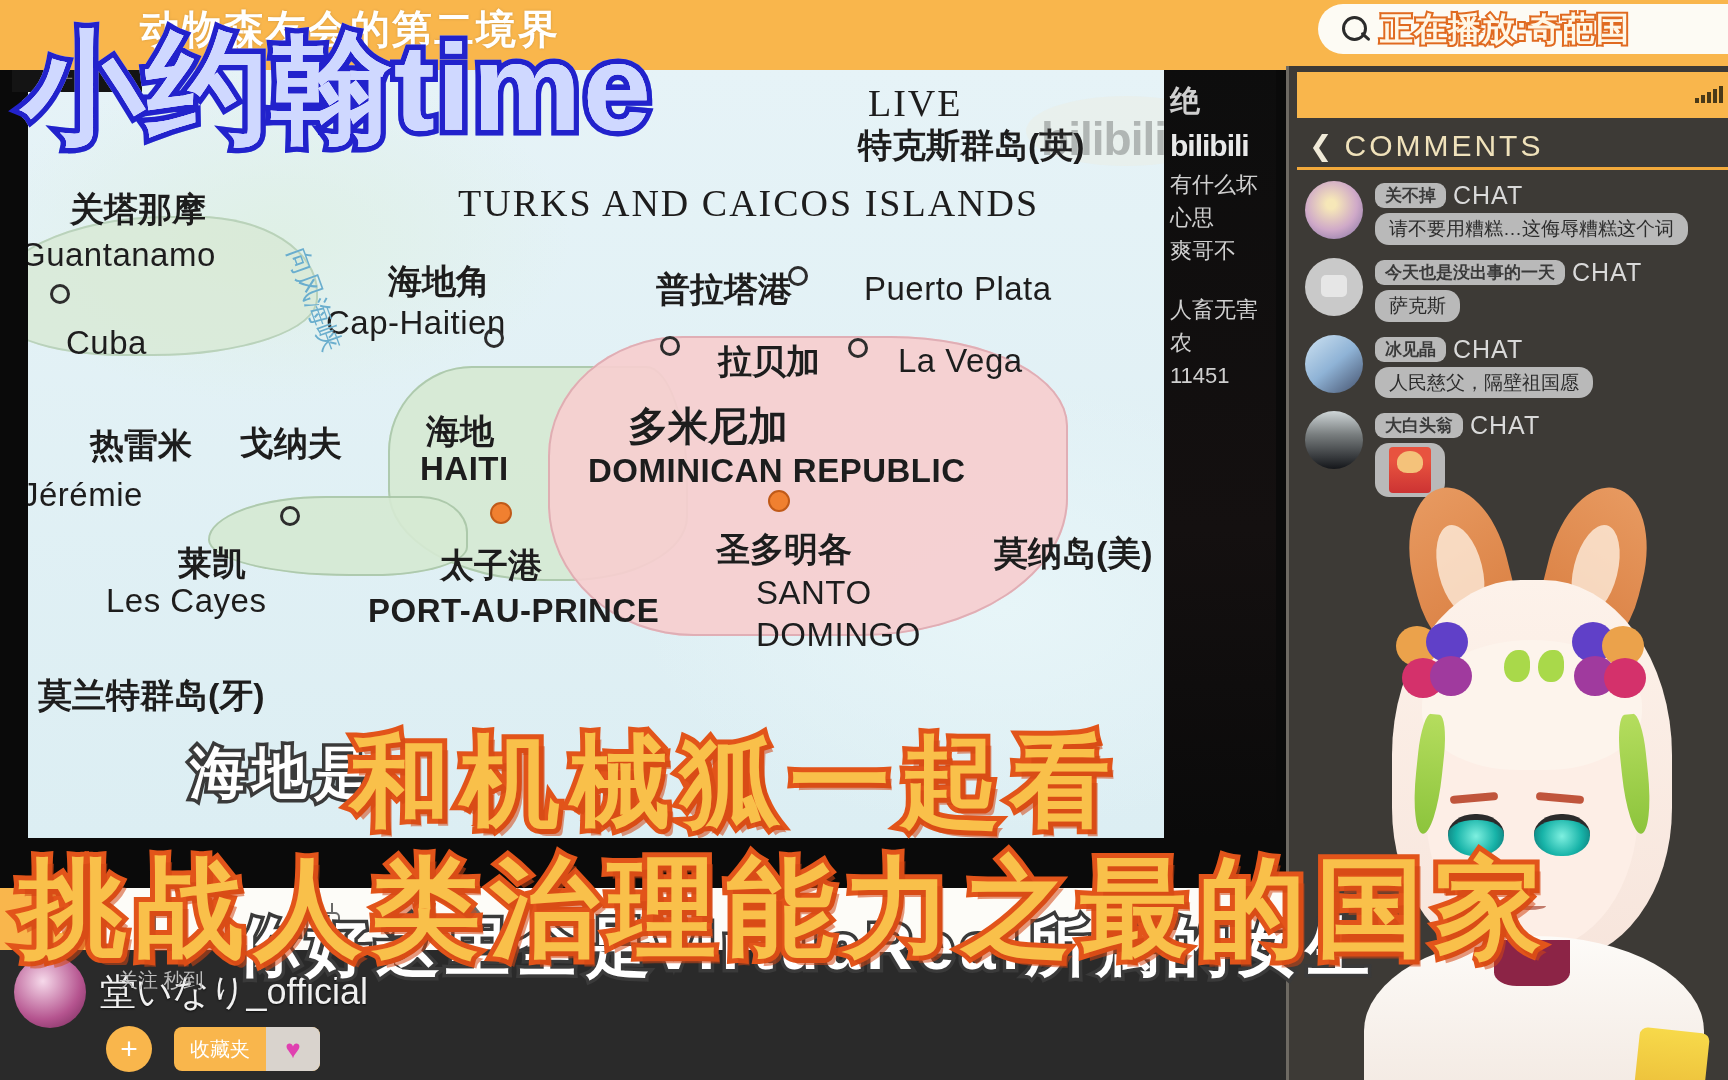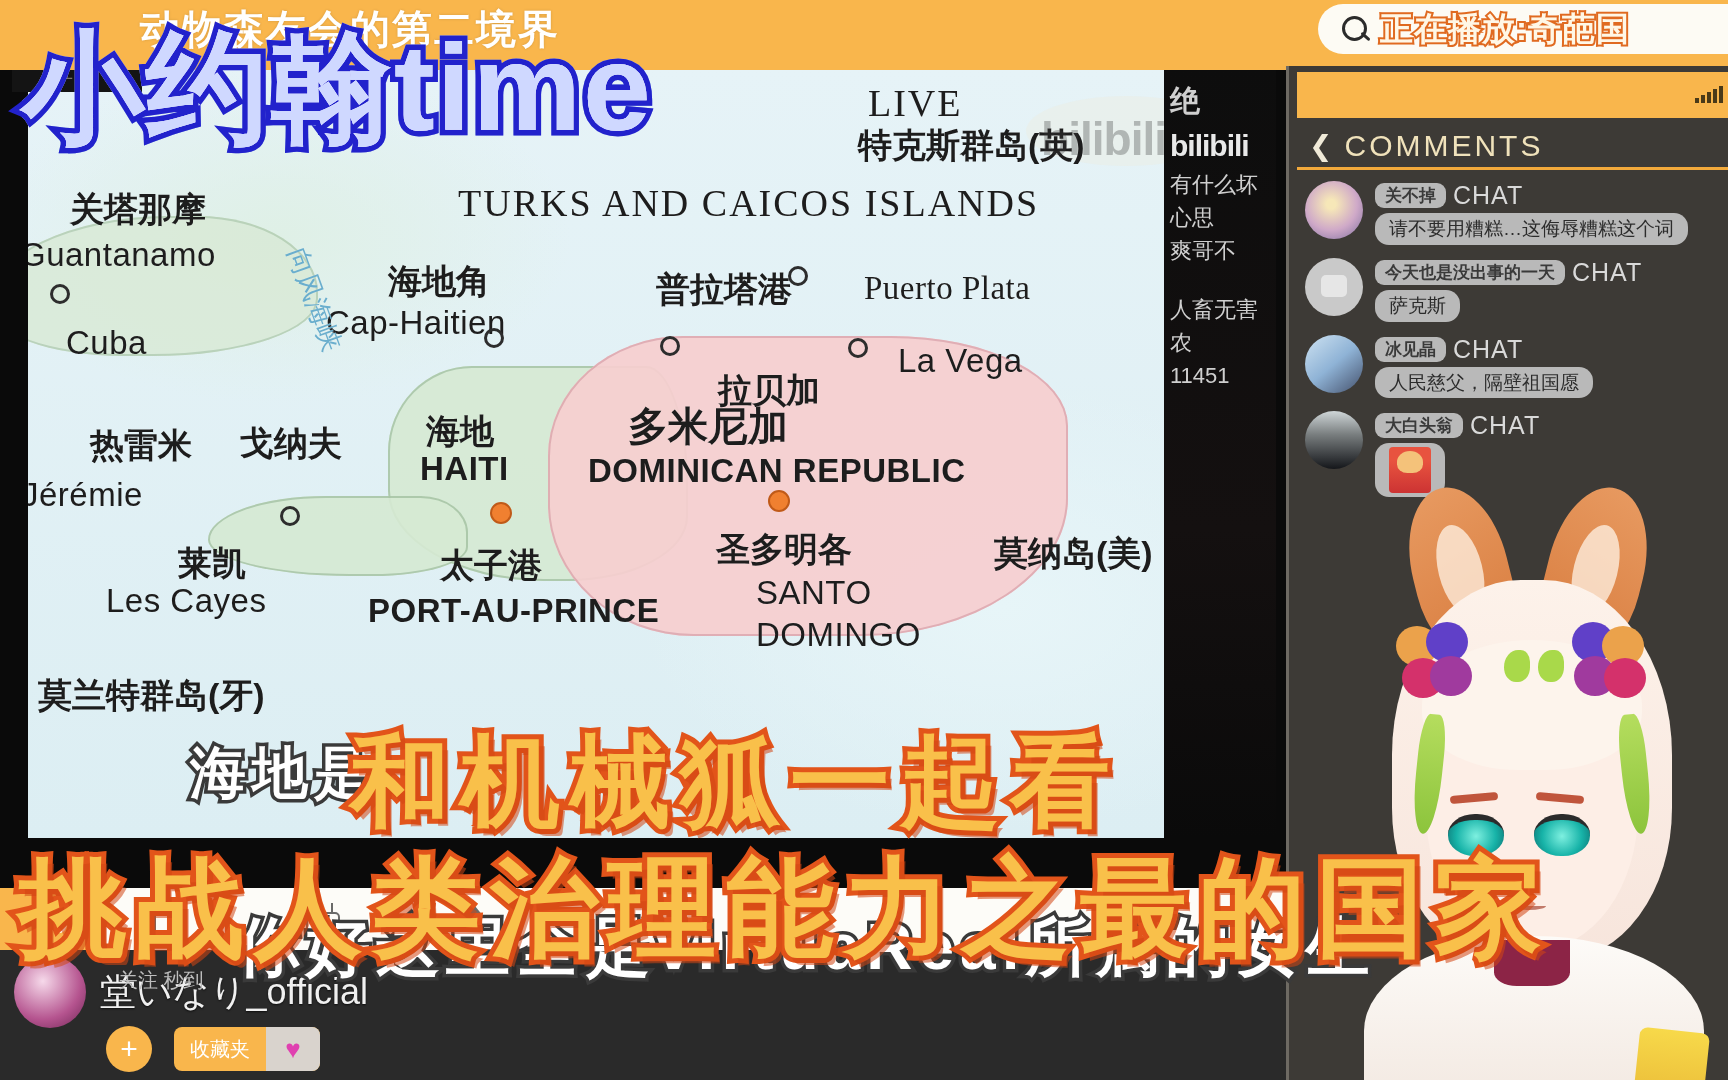--- a/index.html
+++ b/index.html
@@ -269,24 +269,24 @@
     <div class="mlabel mcn" style="left:212px; top:360px;">戈纳夫</div>
     <div class="mlabel mcn" style="left:398px; top:348px;">海地</div>
     <div class="mlabel men" style="left:392px; top:386px; font-weight:bold;">HAITI</div>
     <div class="mlabel mcn" style="left:412px; top:482px;">太子港</div>
     <div class="mlabel men" style="left:340px; top:528px;font-weight:bold;">PORT-AU-PRINCE</div>
     <div class="mlabel mcn" style="left:600px; top:340px; font-size:40px;">多米尼加</div>
     <div class="mlabel men" style="left:512px; top:388px; font-weight:bold;margin-left:48px;">DOMINICAN REPUBLIC</div>
     <div class="mlabel mcn" style="left:688px; top:466px;">圣多明各</div>
     <div class="mlabel men" style="left:728px; top:510px;">SANTO</div>
     <div class="mlabel men" style="left:728px; top:552px;">DOMINGO</div>
-    <div class="mlabel mcn" style="left:690px; top:278px;margin-top:29px;">拉贝加</div>
+    <div class="mlabel mcn" style="left:690px; top:278px;">拉贝加</div>
     <div class="mlabel men" style="left:870px; top:278px;">La Vega</div>
     <div class="mlabel mcn" style="left:628px; top:206px;">普拉塔港</div>
-    <div class="mlabel men" style="left:836px; top:206px;font-family:Liberation Serif, serif;">Puerto Plata</div>
+    <div class="mlabel men" style="left:836px; top:206px;">Puerto Plata</div>
     <div class="mlabel men-serif" style="left:430px; top:118px; font-size:38px;">TURKS AND CAICOS ISLANDS</div>
     <div class="mlabel mcn" style="left:830px; top:62px;">特克斯群岛(英)</div>
     <div class="mlabel men-serif" style="left:840px; top:18px; font-size:38px;">LIVE</div>
     <div class="mlabel mcn" style="left:966px; top:470px;">莫纳岛(美)</div>
     <div class="mlabel mcn" style="left:10px;  top:612px;">莫兰特群岛(牙)</div>
     <div class="mlabel" style="left:232px; top:220px; font-size:27px; color:#6aaecd; transform:rotate(70deg);">向风海峡</div>
 
     <span class="dot" style="left:462px; top:436px;"></span>
     <span class="dot" style="left:740px; top:424px;"></span>
     <span class="ring" style="left:456px; top:262px;"></span>

